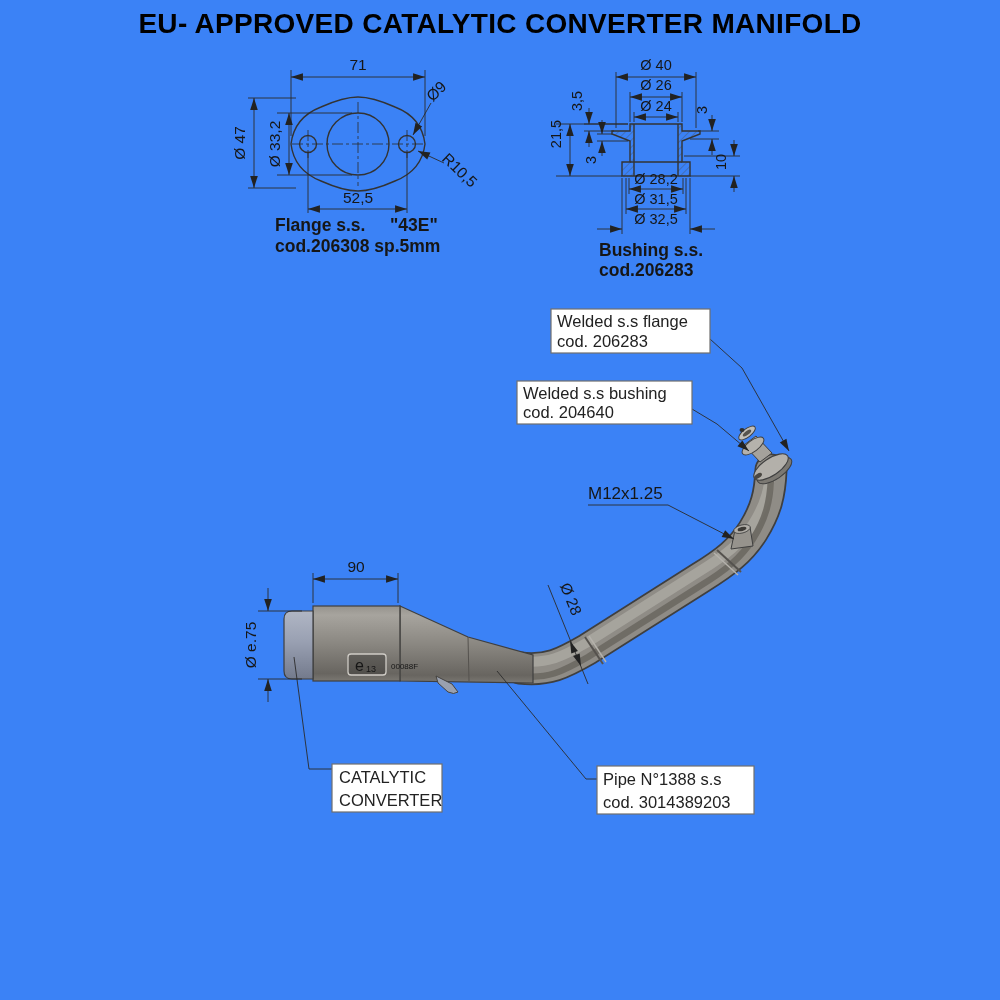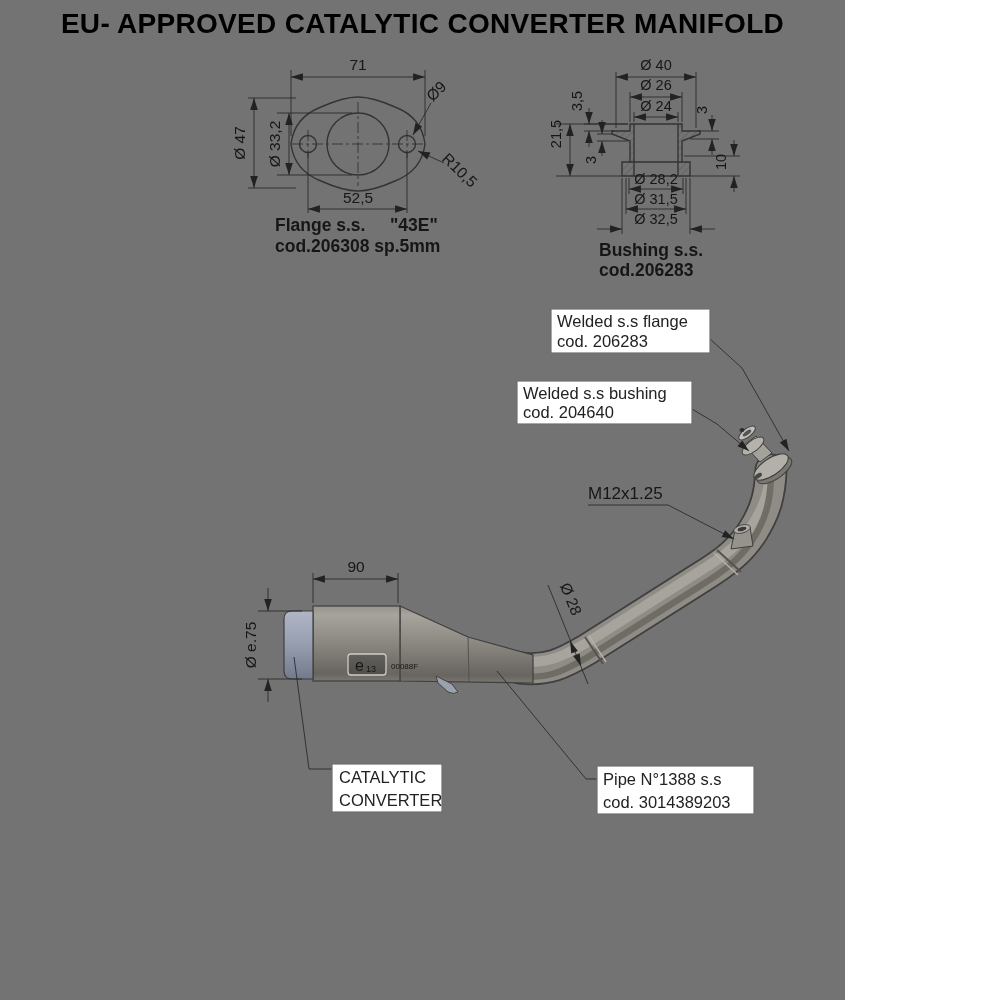--- a/index.html
+++ b/index.html
@@ -1,16 +1,16 @@
 <!DOCTYPE html>
 <html><head>
 <meta charset="utf-8">
 <style>
   html,body{margin:0;padding:0;background:#ffffff;}
-  .page{position:relative;width:845px;height:1000px;background:#737373;overflow:hidden;
+  .page{position:relative;width:1000px;height:1000px;background:#3b82f6;overflow:hidden;
         font-family:"Liberation Sans",sans-serif;}
   .title{position:absolute;top:8px;left:0;width:100%;text-align:center;
          font-size:28px;font-weight:bold;letter-spacing:.3px;color:#000;}
   svg{position:absolute;top:0;left:0;}
   svg text{font-family:"Liberation Sans",sans-serif;fill:#161616;}
   .dim{font-size:15.5px;}
   .dimS{font-size:14.5px;}
   .lbl{font-size:17.5px;font-weight:bold;}
   .boxtxt{font-size:16.5px;fill:#222;}
   .ln{stroke:#2b2b2b;stroke-width:0.9;fill:none;}

